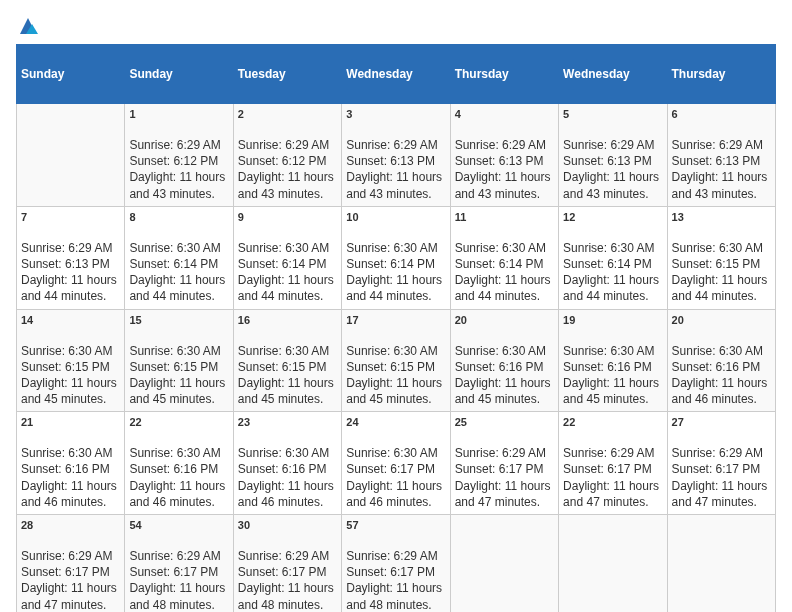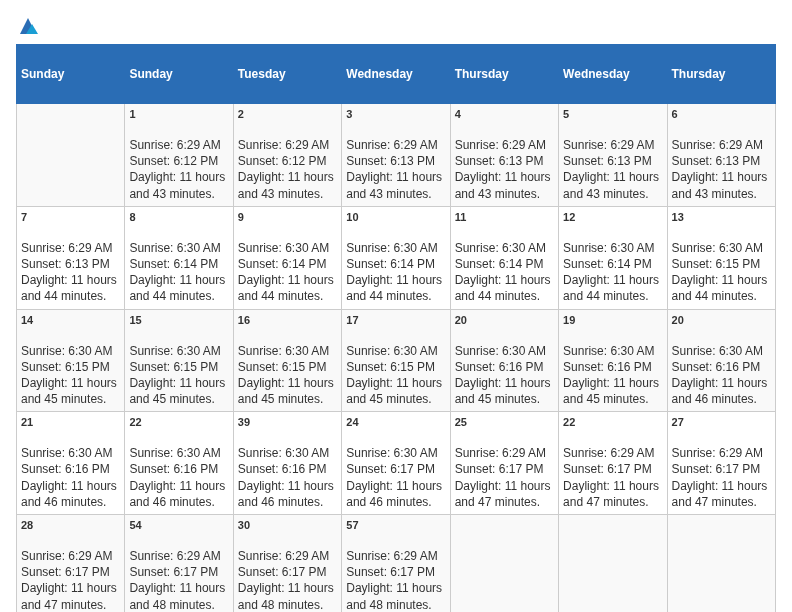--- a/index.html
+++ b/index.html
@@ -222,21 +222,21 @@
       <tr>
         <td>
           <span class="day-number">21</span>
           <div class="cell-text">Sunrise: 6:30 AM<br>Sunset: 6:16 PM<br>Daylight: 11 hours and 46 minutes.</div>
         </td>
         <td>
           <span class="day-number">22</span>
           <div class="cell-text">Sunrise: 6:30 AM<br>Sunset: 6:16 PM<br>Daylight: 11 hours and 46 minutes.</div>
         </td>
         <td>
-          <span class="day-number">39</span>
+          <span class="day-number">23</span>
           <div class="cell-text">Sunrise: 6:30 AM<br>Sunset: 6:16 PM<br>Daylight: 11 hours and 46 minutes.</div>
         </td>
         <td>
           <span class="day-number">24</span>
           <div class="cell-text">Sunrise: 6:30 AM<br>Sunset: 6:17 PM<br>Daylight: 11 hours and 46 minutes.</div>
         </td>
         <td>
           <span class="day-number">25</span>
           <div class="cell-text">Sunrise: 6:29 AM<br>Sunset: 6:17 PM<br>Daylight: 11 hours and 47 minutes.</div>
         </td>

